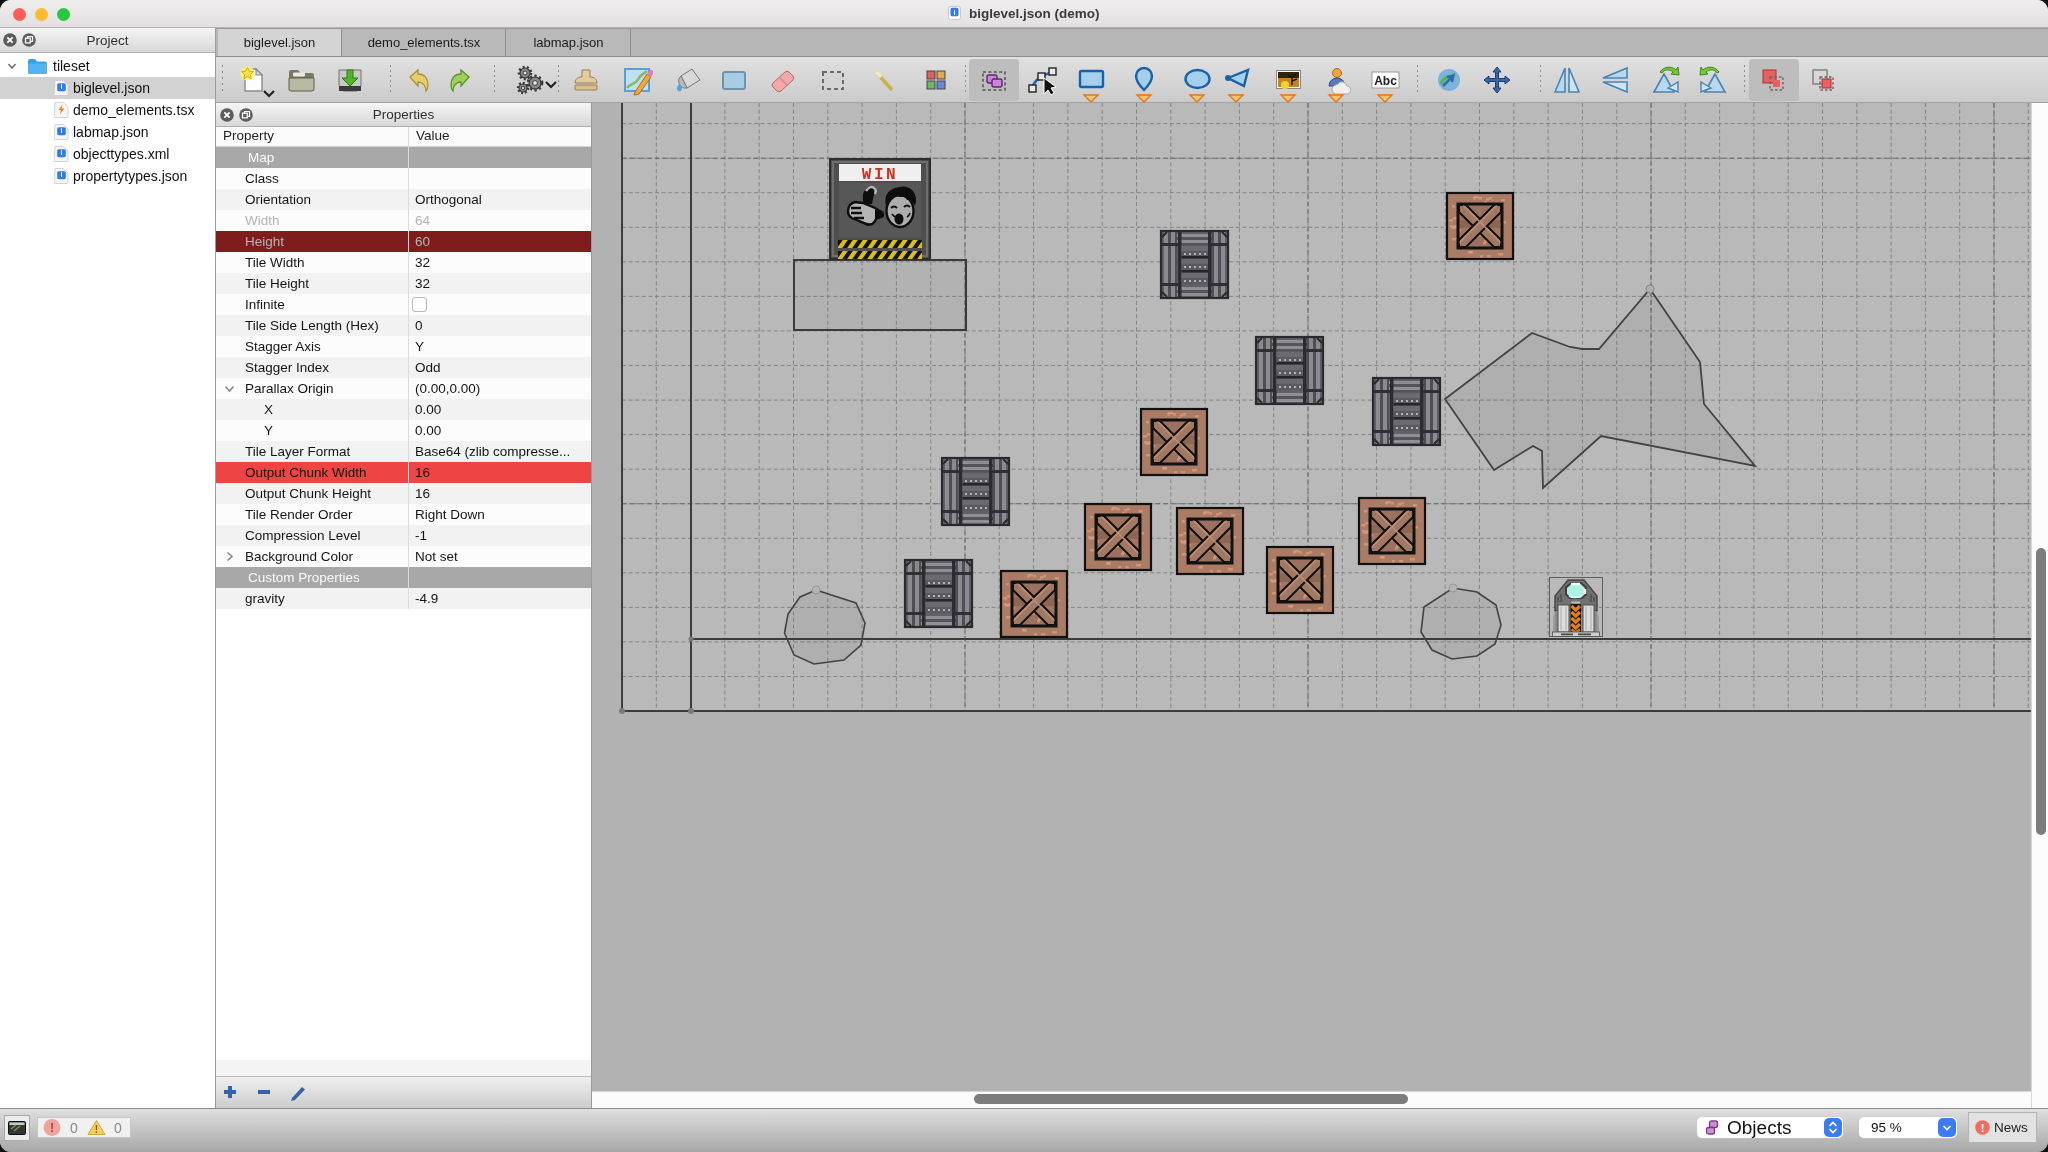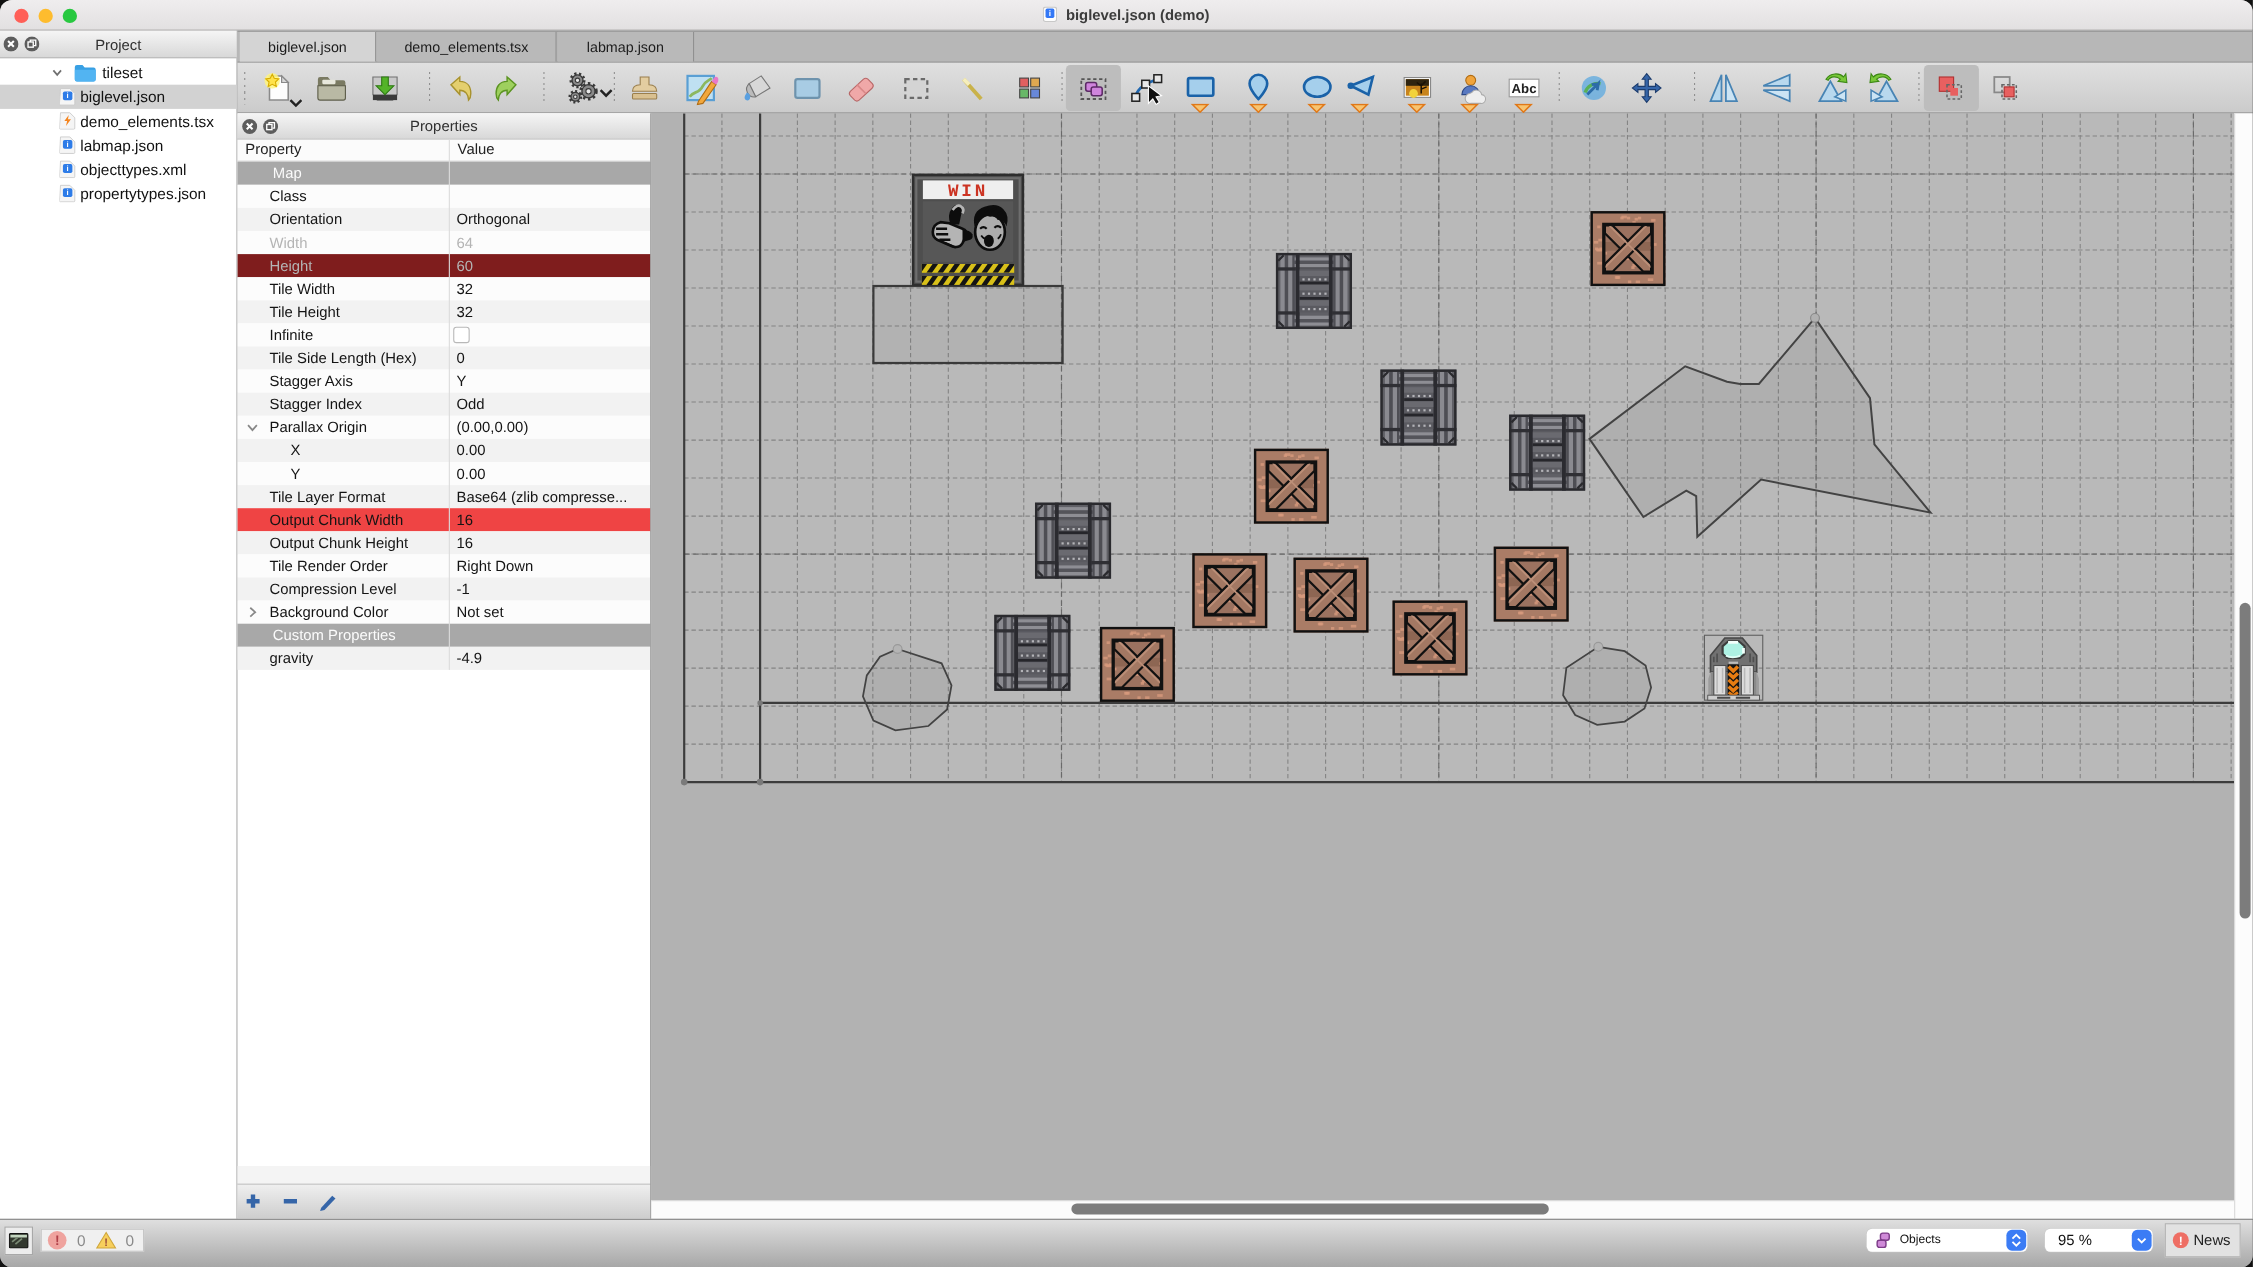--- a/index.html
+++ b/index.html
@@ -63,21 +63,21 @@
       <div class="phead" style="position:absolute;left:0;top:0;width:215px;height:25px;line-height:25px;text-align:center;">Project</div>
       <svg class="abs" style="left:3px;top:5px" width="14" height="14" viewBox="0 0 13.6 13.6">
         <circle cx="6.8" cy="6.8" r="6.6" fill="#5d5d5d"></circle>
         <path d="M4.2 4.2 L9.3 9.3 M9.3 4.2 L4.2 9.3" stroke="#fff" stroke-width="1.8"></path>
       </svg>
       <svg class="abs" style="left:22px;top:5px" width="14" height="14" viewBox="0 0 13.6 13.6">
         <circle cx="6.8" cy="6.8" r="6.6" fill="#5d5d5d"></circle>
         <rect x="3.4" y="5" width="4.6" height="4.6" fill="none" stroke="#fff" stroke-width="1.2"></rect>
         <path d="M5.4 5 V3.4 H10.2 V8.2 H8.6" fill="none" stroke="#fff" stroke-width="1.2"></path>
       </svg>
-      <div class="trow" style="top:27px;margin-left:40px;">
+      <div class="trow" style="top:27px;">
         <svg class="abs" style="left:7px;top:7px" width="10" height="8" viewBox="0 0 10 8">
           <path d="M1.5 2 L5 6 L8.5 2" fill="none" stroke="#707070" stroke-width="1.6"></path>
         </svg>
         <svg class="abs" style="left:27px;top:3px" width="21" height="17" viewBox="0 0 21 17">
           <path d="M1 3 a2 2 0 0 1 2-2 h5 l2 2.4 h8 a2 2 0 0 1 2 2 V14 a2 2 0 0 1-2 2 H3 a2 2 0 0 1-2-2 Z" fill="#38a0e4"></path>
           <path d="M1 5.5 h19 V14 a2 2 0 0 1-2 2 H3 a2 2 0 0 1-2-2 Z" fill="#52b4f2"></path>
         </svg>
         <span class="abs" style="left:53px">tileset</span>
       </div>
       <div class="trow" style="top:49px;background:#d2d2d2;">
@@ -737,21 +737,21 @@
       <text x="32" y="14.5" font-size="14" fill="#8a8a8a" text-anchor="middle">0</text>
       <path d="M46 16.5 L54.5 2.5 L63 16.5 Z" fill="#f7cf5c" stroke="#cfa63a"></path>
       <text x="54.5" y="14.5" font-size="10" fill="#9a4a3a" text-anchor="middle" font-weight="bold">!</text>
       <text x="76" y="14.5" font-size="14" fill="#8a8a8a" text-anchor="middle">0</text>
     </svg>
     <div class="abs" style="left:1697px;top:1117px;width:146px;height:21px;background:#fff;border-radius:5px;box-shadow:0 0 0 0.5px #c8c8c8;"></div>
     <svg class="abs" style="left:1705px;top:1120px" width="17" height="16" viewBox="0 0 17 16">
       <rect x="4.5" y="1" width="8" height="6.5" rx="2" fill="#cf8ad8" stroke="#7c3c88" stroke-width="1.3"></rect>
       <rect x="1.5" y="7.5" width="8" height="6.5" rx="2" fill="#cf8ad8" stroke="#7c3c88" stroke-width="1.3"></rect>
     </svg>
-    <div class="abs" style="left:1727px;top:1117px;height:34px;line-height:21px;font-size:11px;color:#111;">Objects</div>
+    <div class="abs" style="left:1727px;top:1117px;height:34px;line-height:21px;font-size:19px;color:#111;">Objects</div>
     <div class="abs" style="left:1824px;top:1118px;width:18px;height:19px;background:#3b7cf5;border-radius:5px;"></div>
     <svg class="abs" style="left:1827px;top:1121px" width="12" height="13" viewBox="0 0 12 13">
       <path d="M2.5 5 L6 1.5 L9.5 5 M2.5 8 L6 11.5 L9.5 8" fill="none" stroke="#fff" stroke-width="1.7"></path>
     </svg>
     <div class="abs" style="left:1859px;top:1117px;width:98px;height:21px;background:#fff;border-radius:5px;box-shadow:0 0 0 0.5px #c8c8c8;"></div>
     <div class="abs" style="left:1871px;top:1117px;height:21px;line-height:21px;font-size:13.5px;color:#111;">95 %</div>
     <div class="abs" style="left:1938px;top:1118px;width:18px;height:19px;background:#3b7cf5;border-radius:5px;"></div>
     <svg class="abs" style="left:1941px;top:1124px" width="12" height="9" viewBox="0 0 12 9">
       <path d="M2.5 2 L6 5.5 L9.5 2" fill="none" stroke="#fff" stroke-width="1.7"></path>
     </svg>

